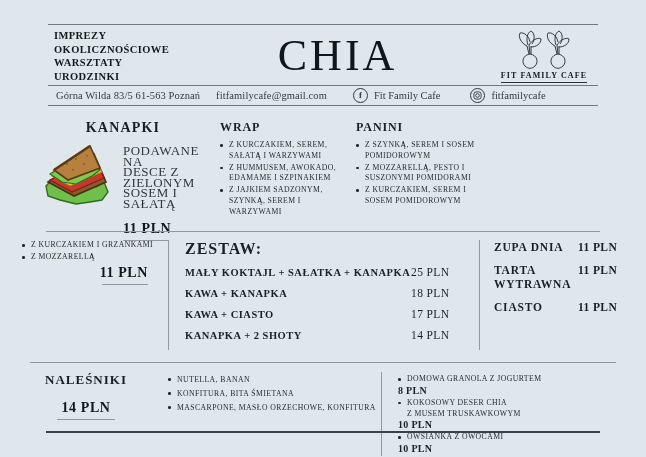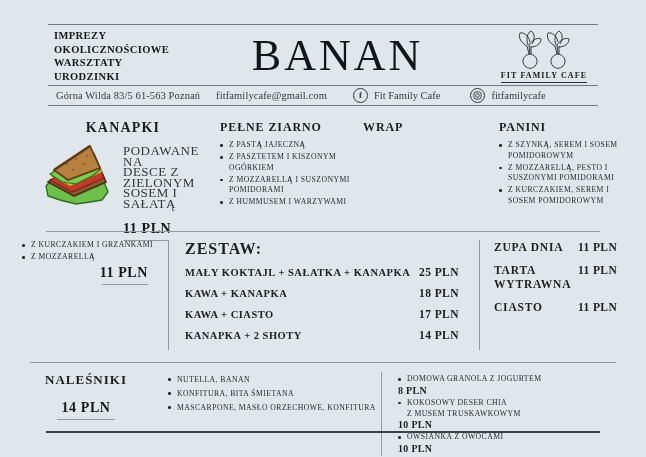--- a/index.html
+++ b/index.html
@@ -237,25 +237,25 @@
     margin-bottom: 9px;
   }
   .zestaw-name {
     font-weight: bold;
     font-size: 10.5px;
     letter-spacing: 0.5px;
     flex: 1;
     white-space: nowrap;
   }
   .zestaw-price {
-    font-weight: bold;
+    font-weight: normal;
     font-size: 11.5px;
     letter-spacing: 0.4px;
     width: 56px;
-    text-align: center;
+    text-align: left;
   }
 
   .specials {
     width: 150px;
     padding-left: 14px;
     box-sizing: border-box;
   }
   .special-row {
     display: flex;
     align-items: flex-start;
@@ -375,21 +375,21 @@
 <div class="menu-page">
 
   <div class="header">
     <div class="header-top-rule"></div>
 
     <div class="header-main">
       <div class="promo">IMPREZY
 OKOLICZNOŚCIOWE
 WARSZTATY
 URODZINKI</div>
-      <div class="menu-title">BANAN</div>
+      <div class="menu-title">CHIA</div>
 
       <div class="logo">
         <span>
           <svg width="66" height="40" viewBox="0 0 66 40" fill="none" stroke="#20262a" stroke-width="0.9">
 
             <path d="M16 16 C10 13 7 7 9 3 C13 2 18 6 19 12"></path>
             <path d="M17 15 C15 9 16 3 20 1 C24 3 24 10 21 14"></path>
             <path d="M18 15 C21 10 27 7 30 9 C30 14 25 17 20 17"></path>
             <path d="M16 16 L18 24 M18 15 L19 24 M20 16 L20 24"></path>
 
@@ -464,32 +464,28 @@
 ZIELONYM
 SOSEM I SAŁATĄ</div>
           <div class="price-box">
             <div class="price">11 PLN</div>
             <div class="price-underline"></div>
           </div>
         </div>
       </div>
     </div>
 
-    <div class="col col-list">
-      <div class="list-title">PEŁNE ZIARNO</div>
-      <ul class="items">
-        <li>Z PASTĄ JAJECZNĄ</li>
-        <li>Z PASZTETEM I KISZONYM OGÓRKIEM</li>
-        <li>Z MOZZARELLĄ I SUSZONYMI POMIDORAMI</li>
-        <li>Z HUMMUSEM I WARZYWAMI</li>
-      </ul>
-    </div>
 
     <div class="col col-list wrap-col">
       <div class="list-title">WRAP</div>
+      <ul class="items">
+        <li>Z KURCZAKIEM, SEREM, SAŁATĄ I WARZYWAMI</li>
+        <li>Z HUMMUSEM, AWOKADO, EDAMAME I SZPINAKIEM</li>
+        <li>Z JAJKIEM SADZONYM, SZYNKĄ, SEREM I WARZYWAMI</li>
+      </ul>
     </div>
 
     <div class="col col-list panini-col">
       <div class="list-title">PANINI</div>
       <ul class="items">
         <li>Z SZYNKĄ, SEREM I SOSEM POMIDOROWYM</li>
         <li>Z MOZZARELLĄ, PESTO I SUSZONYMI POMIDORAMI</li>
         <li>Z KURCZAKIEM, SEREM I SOSEM POMIDOROWYM</li>
       </ul>
     </div>

